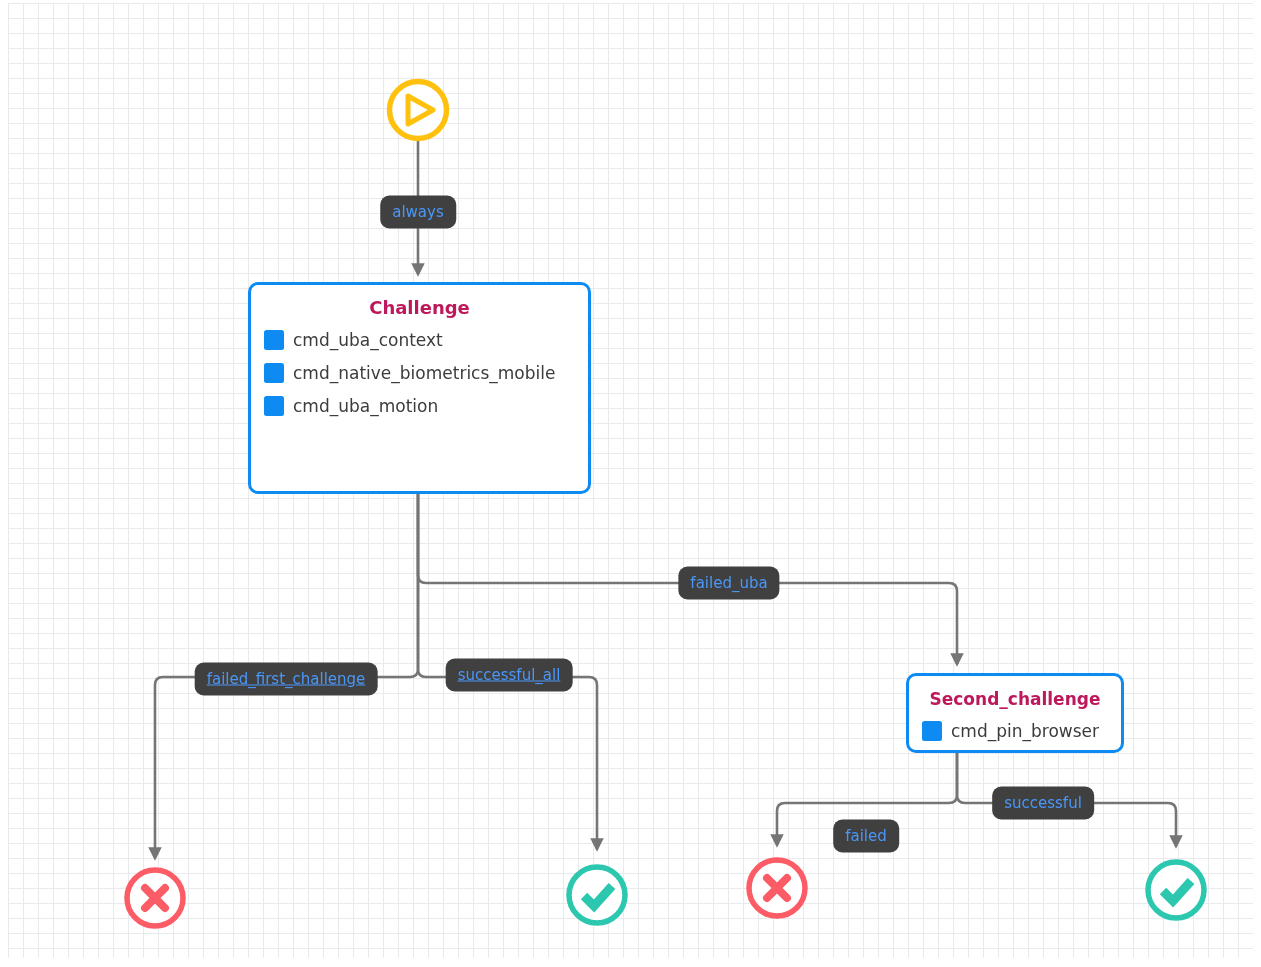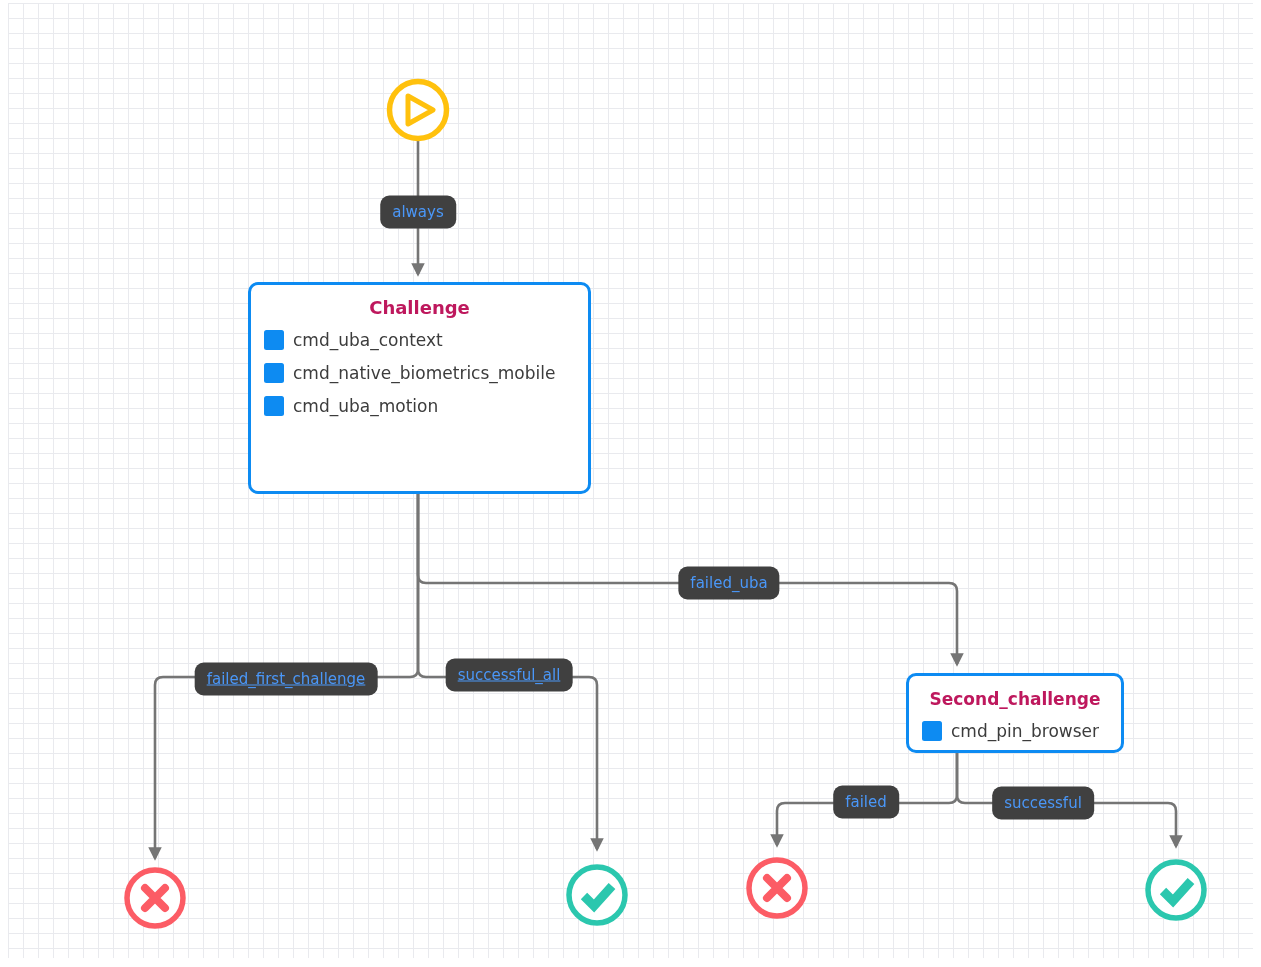--- a/index.html
+++ b/index.html
@@ -104,15 +104,15 @@
     <div class="node-item">
       <span class="cmd-square"></span>
       <span class="node-item-text">cmd_pin_browser</span>
     </div>
   </div>
 
   <div class="edge-label" style="left:418px;top:212px;">always</div>
   <div class="edge-label" style="left:689px;top:583px;margin-left:40px;">failed_uba</div>
   <div class="edge-label" style="left:286px;top:679px;text-decoration:underline;">failed_first_challenge</div>
   <div class="edge-label" style="left:509px;top:675px;text-decoration:underline;">successful_all</div>
-  <div class="edge-label" style="left:866px;top:802px;text-align:right;">failed</div>
+  <div class="edge-label" style="left:866px;top:836px;text-align:right;">failed</div>
   <div class="edge-label" style="left:1043px;top:803px;">successful</div>
 </div>
 
 </body></html>

